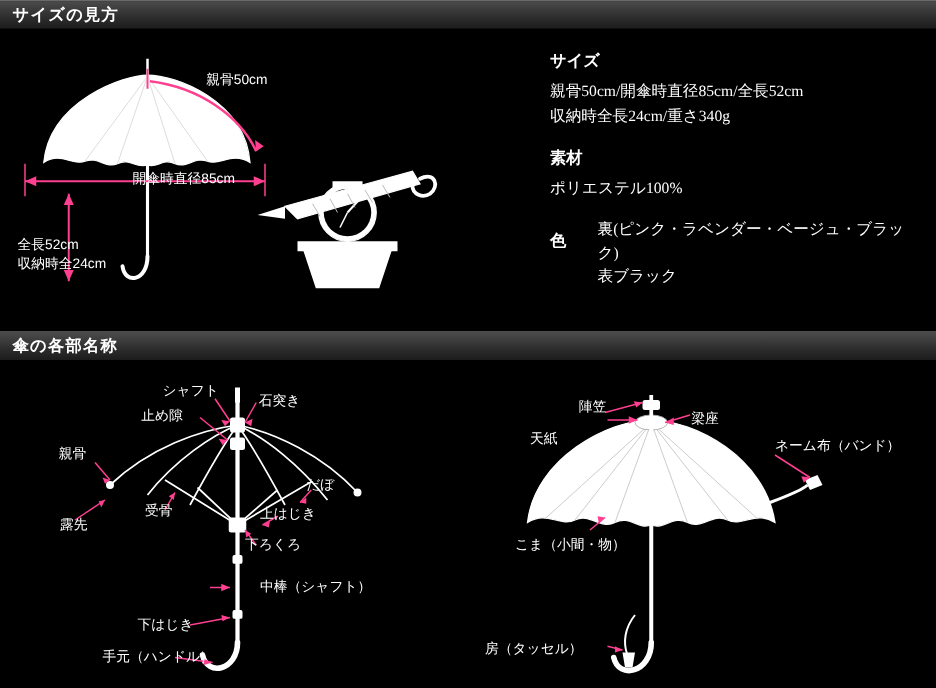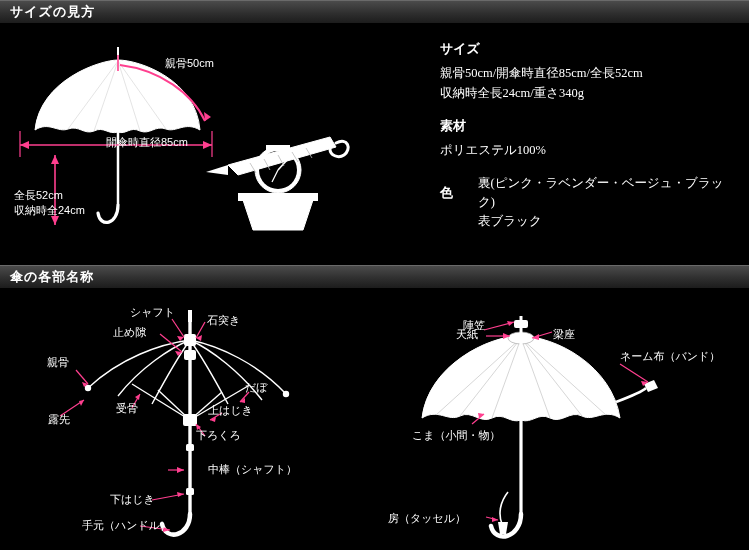--- a/index.html
+++ b/index.html
@@ -238,17 +238,17 @@
         <path d="M268 90 l -7 -1 l 2 5 z" fill="#ff3f8f" stroke="none"></path>
       <path d="M92 132 L 104 122"></path>
         <path d="M104 122 l -5 4 l -1 -5 z" fill="#ff3f8f" stroke="none"></path>
       <path d="M106 225 L 118 228"></path>
         <path d="M118 228 l -6 -3 l 0 5 z" fill="#ff3f8f" stroke="none"></path>
     </g>
   </svg>
 </div>
 
 <span class="lbl" style="left:463px;top:318px;">陣笠</span>
-<span class="lbl" style="left:424px;top:327px;margin-left:32px;">天紙</span>
+<span class="lbl" style="left:424px;top:343px;">天紙</span>
 <span class="lbl" style="left:553px;top:327px;">梁座</span>
 <span class="lbl" style="left:620px;top:349px;">ネーム布（バンド）</span>
 <span class="lbl" style="left:412px;top:428px;">こま（小間・物）</span>
 <span class="lbl" style="left:388px;top:511px;">房（タッセル）</span>
 
 </body></html>

